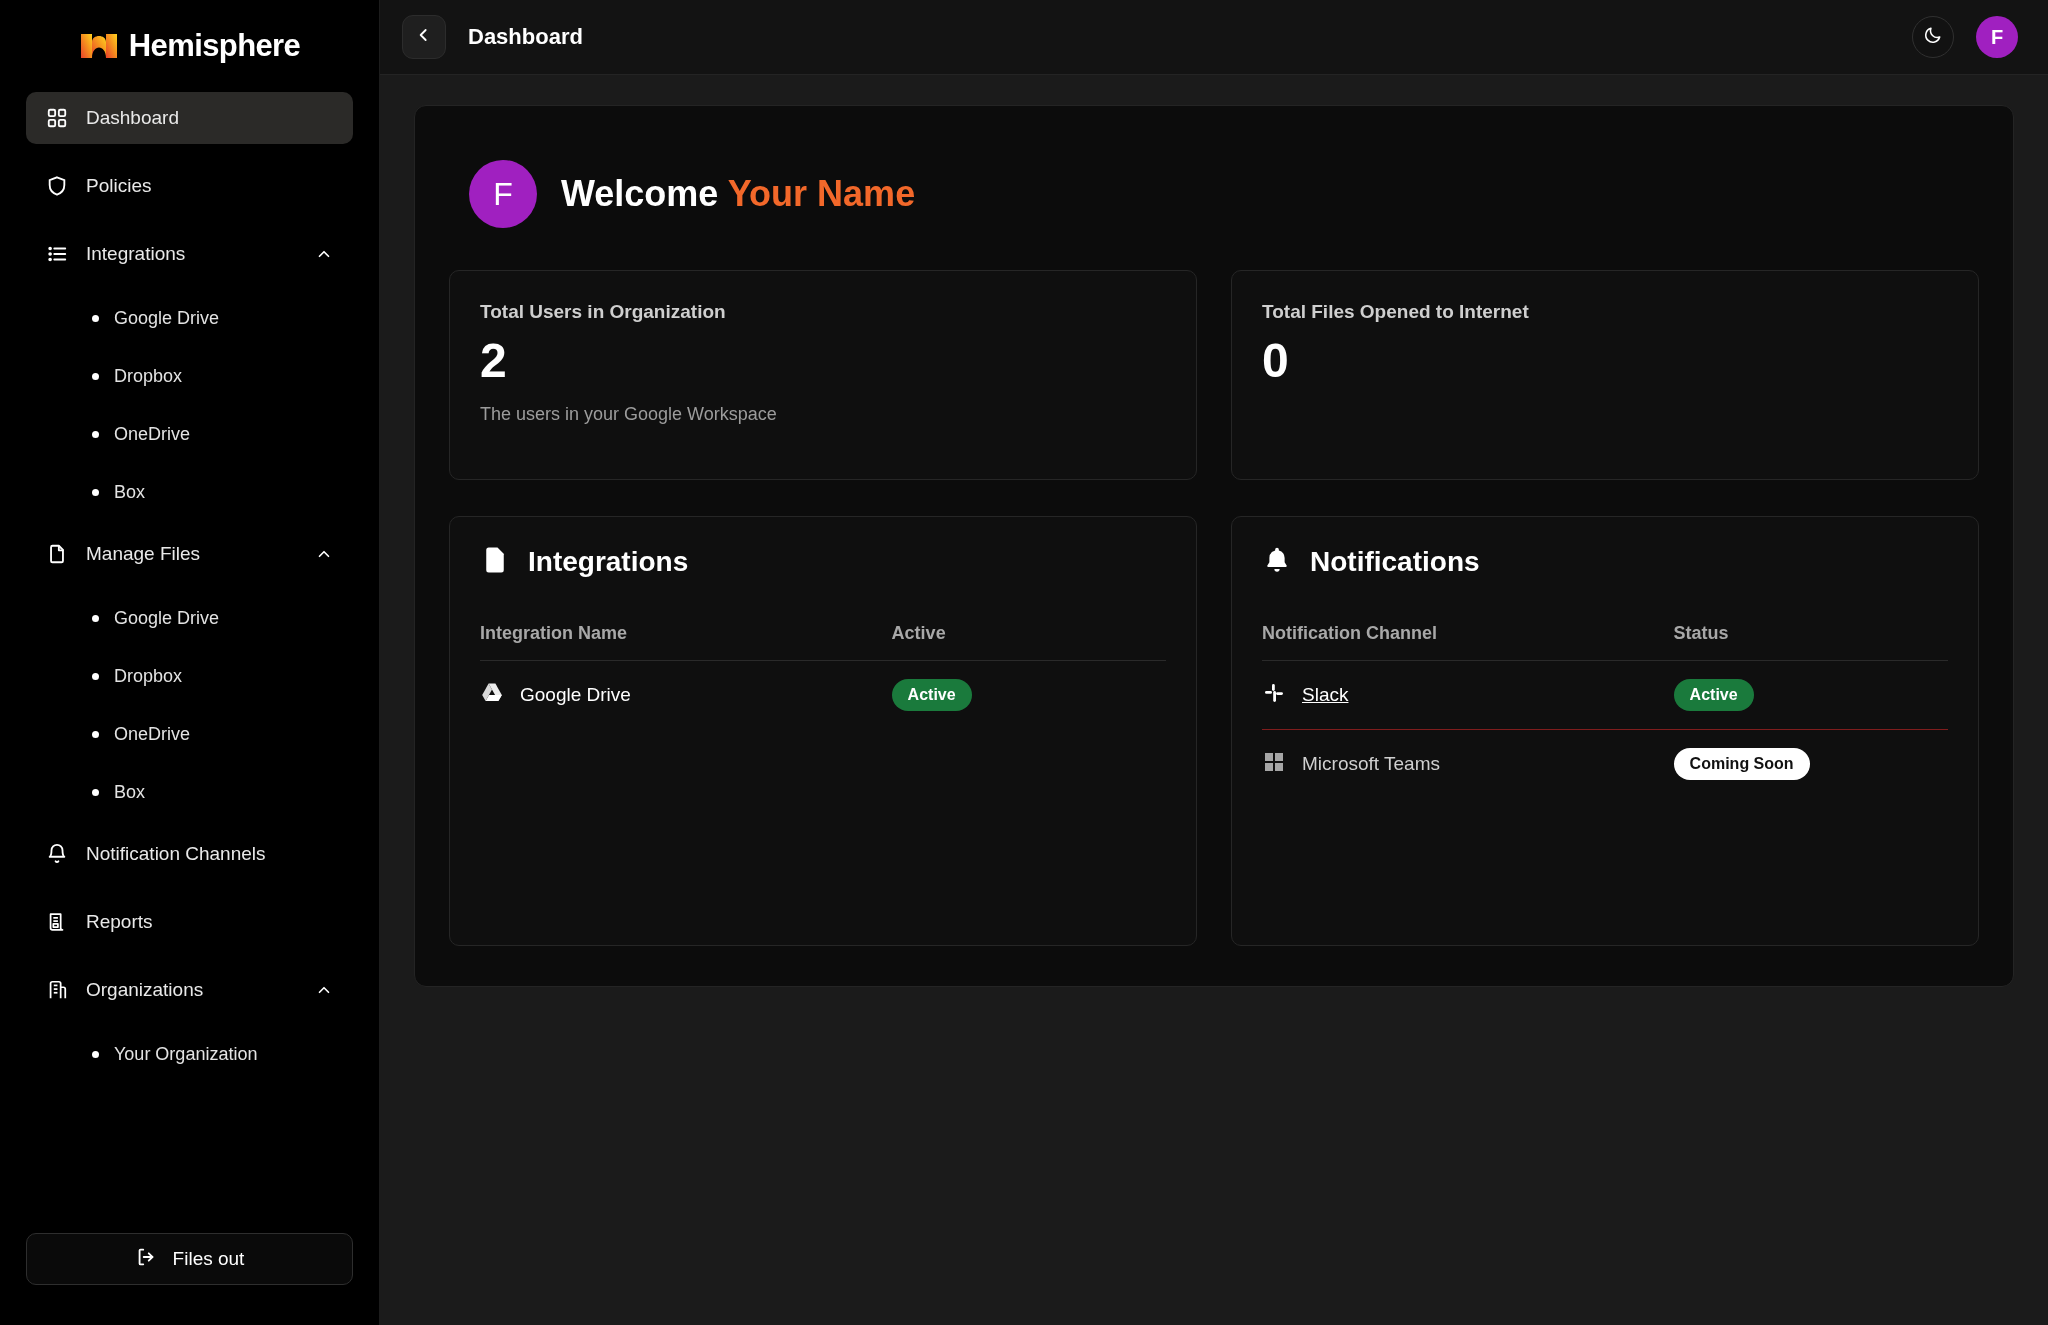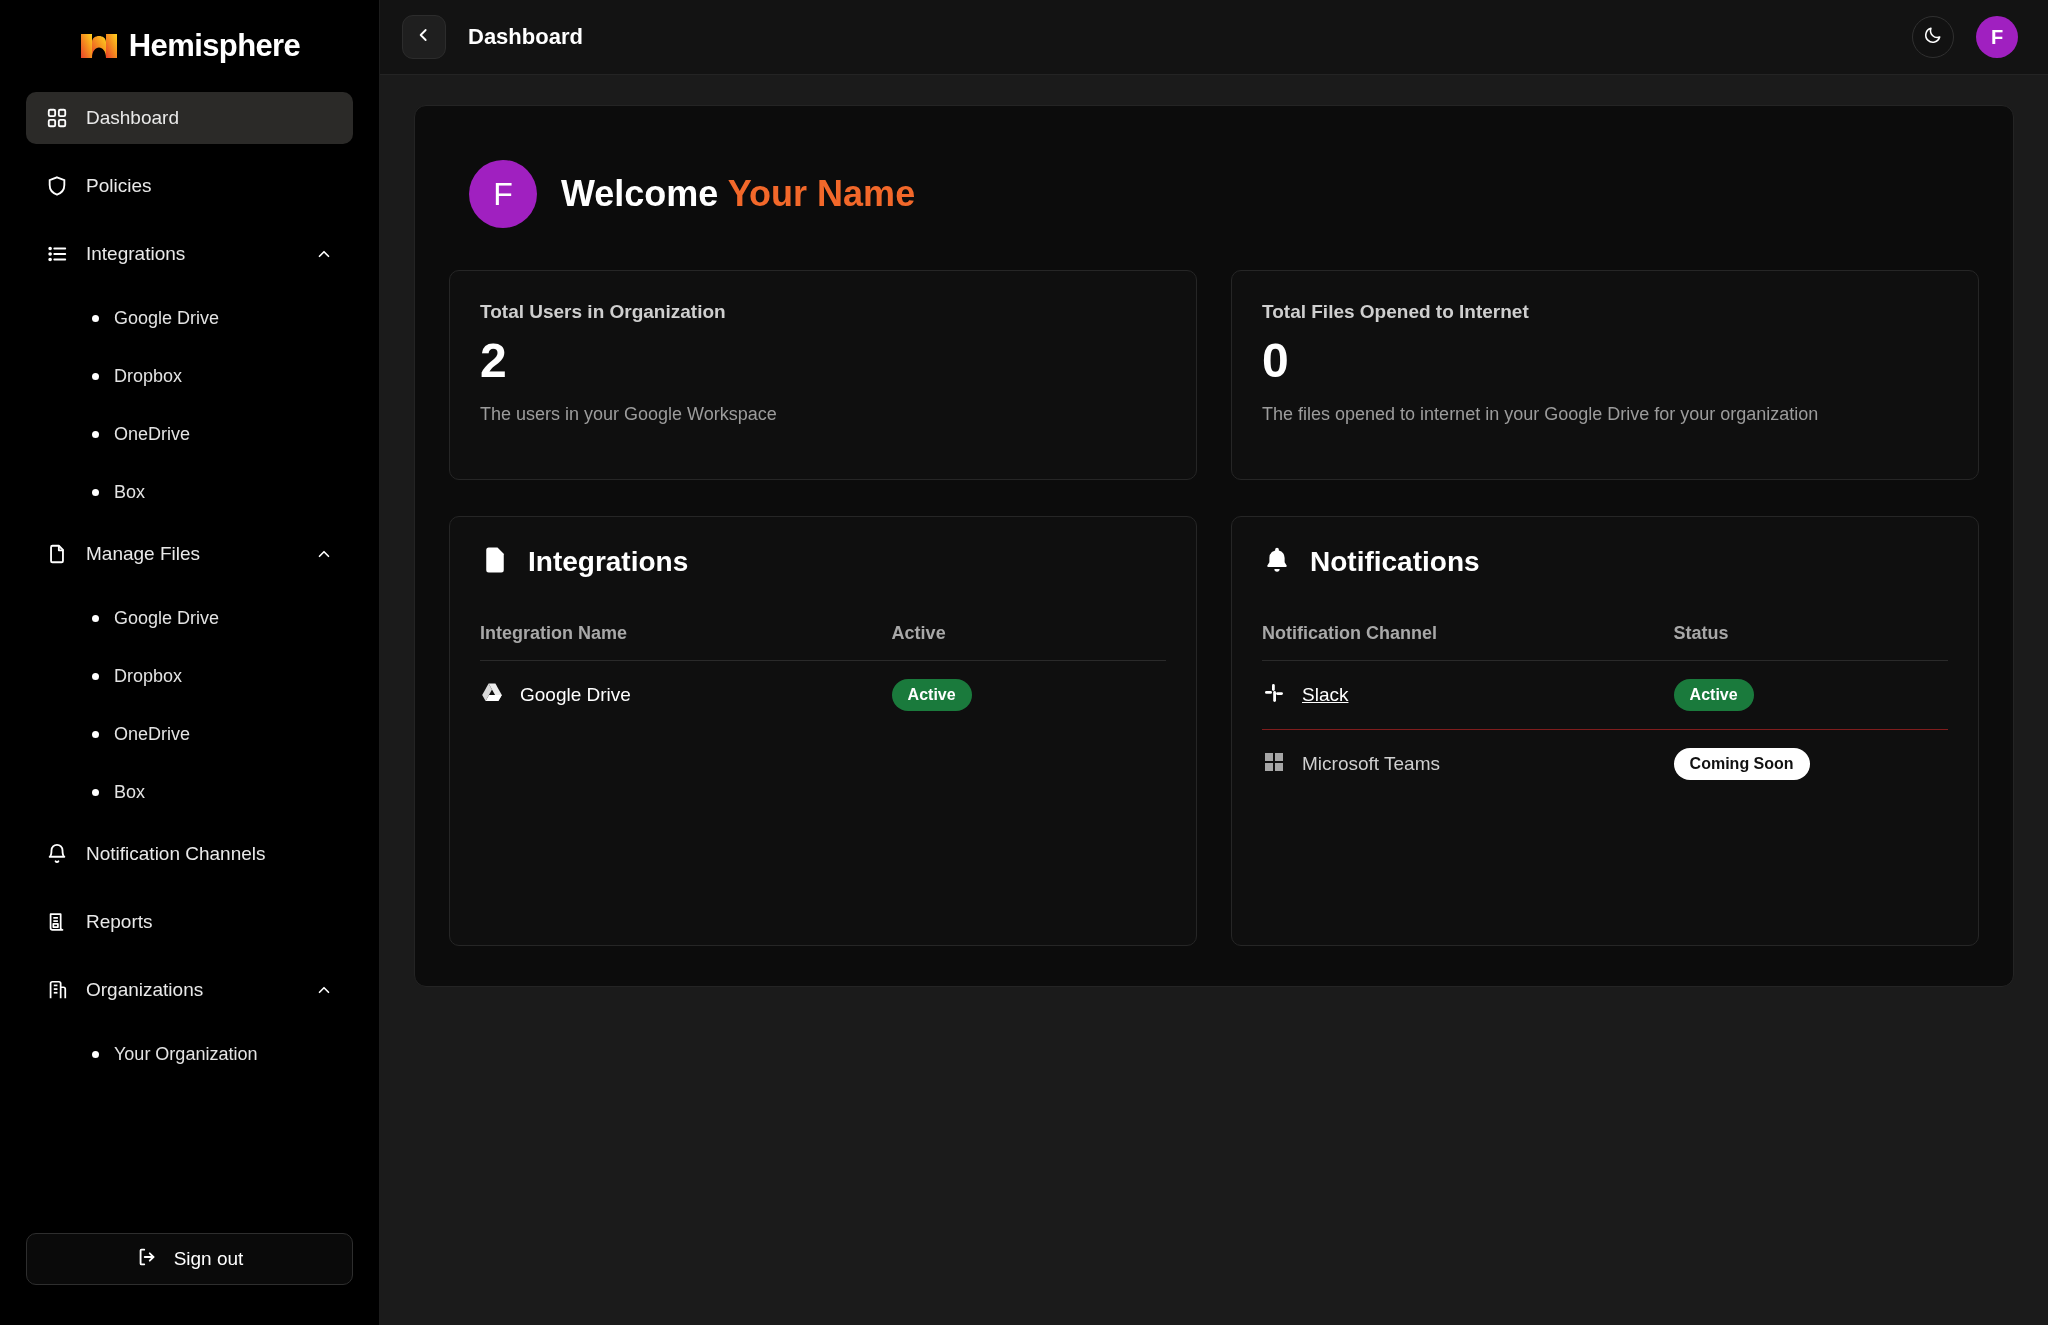--- a/index.html
+++ b/index.html
@@ -307,21 +307,21 @@
 
     <div class="signout-wrap">
       <div class="signout">
         <span>
           <svg viewBox="0 0 24 24" width="22" height="22" fill="none" stroke="#fff" stroke-width="2" stroke-linecap="round" stroke-linejoin="round">
             <path d="M9 4H6a1 1 0 0 0-1 1v14a1 1 0 0 0 1 1h3"></path>
             <polyline points="15 8 19 12 15 16"></polyline>
               <line x1="9.5" y1="12" x2="19" y2="12"></line>
           </svg>
         </span>
-        <span>Sign out</span>
+        <span>Files out</span>
       </div>
     </div>
   </aside>
 
   <section class="main">
 
     <header class="topbar">
       <div class="collapse-btn">
         <span>
           <svg viewBox="0 0 24 24" width="20" height="20" fill="none" stroke="#fff" stroke-width="2.2" stroke-linecap="round" stroke-linejoin="round">
@@ -355,21 +355,20 @@
 
         <div class="stats">
           <div class="stat-card">
             <div class="stat-title">Total Users in Organization</div>
             <div class="stat-value">2</div>
             <div class="stat-desc">The users in your Google Workspace</div>
           </div>
           <div class="stat-card">
             <div class="stat-title">Total Files Opened to Internet</div>
             <div class="stat-value">0</div>
-            <div class="stat-desc">The files opened to internet in your Google Drive for your organization</div>
           </div>
         </div>
 
         <div class="panels">
 
           <div class="panel">
             <div class="panel-head">
               <span>
                 <svg viewBox="0 0 24 24" width="30" height="30" fill="#ffffff">
                   <path d="M14 2 H7 a2 2 0 0 0-2 2 v16 a2 2 0 0 0 2 2 h10 a2 2 0 0 0 2-2 V7 Z M14.5 2.6 V7.5 H19.4 Z"></path>

